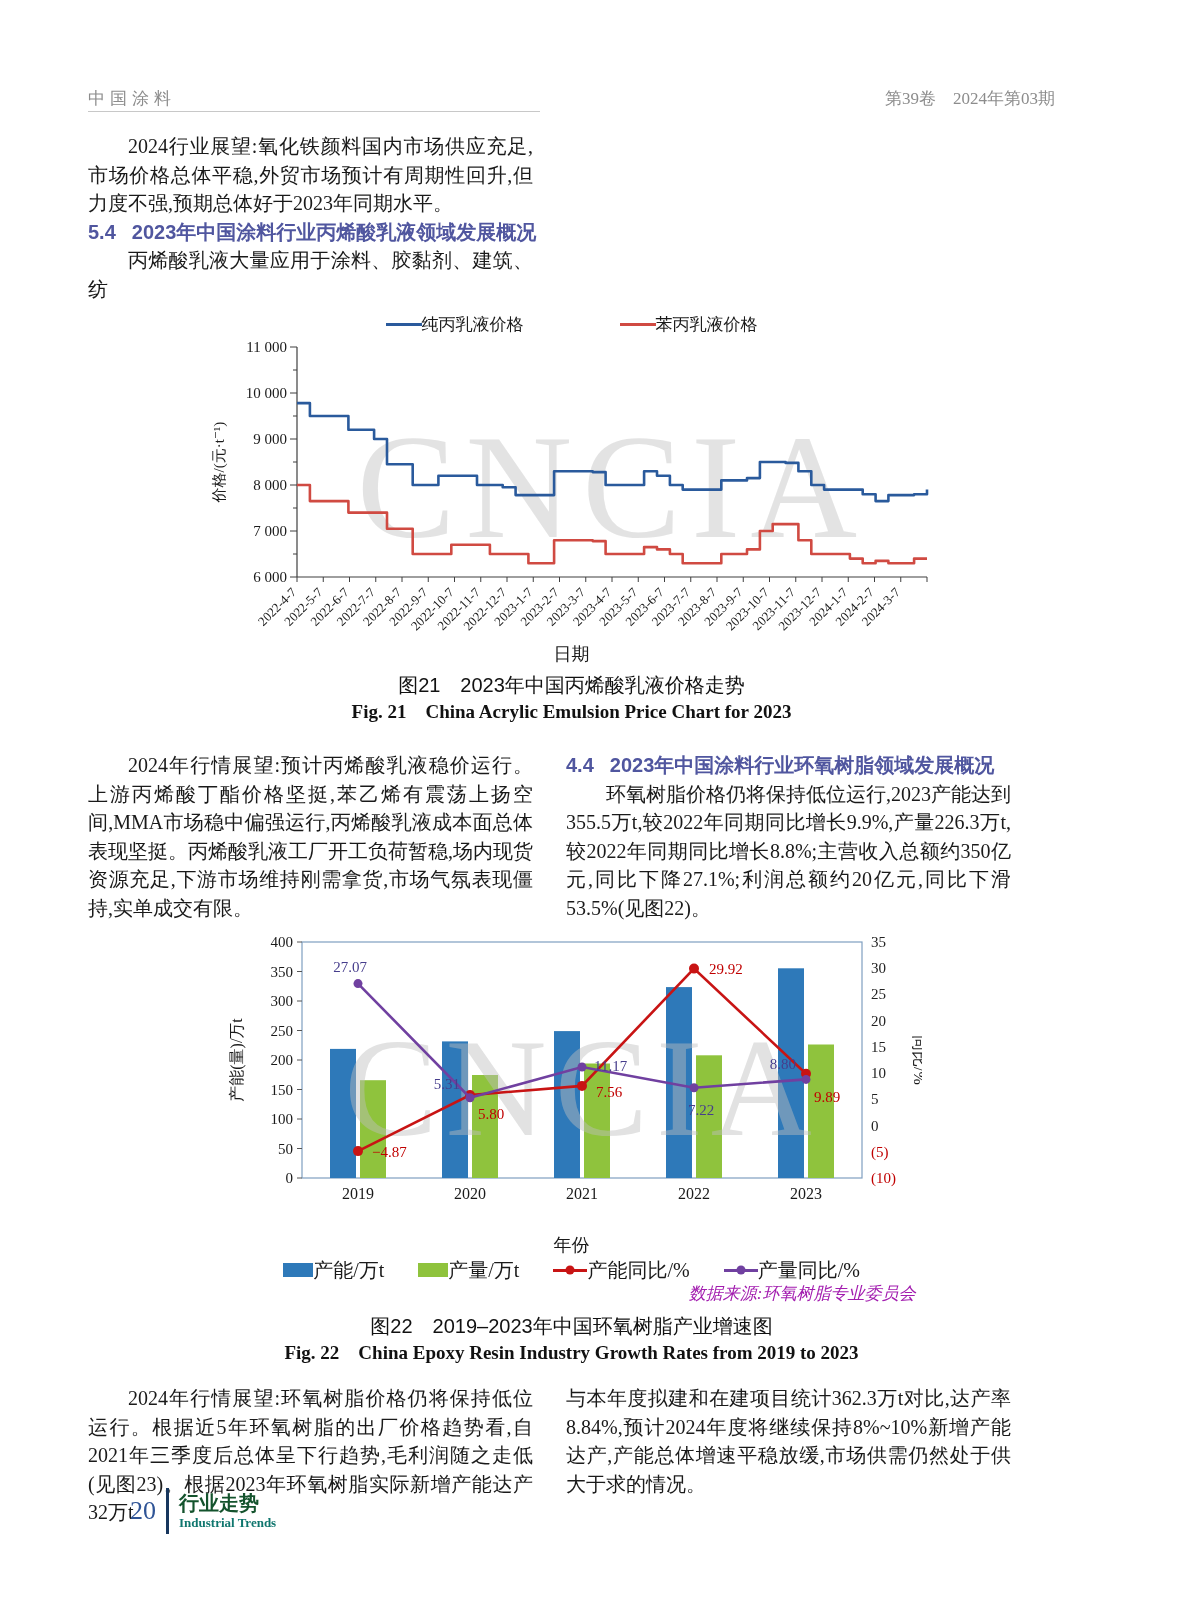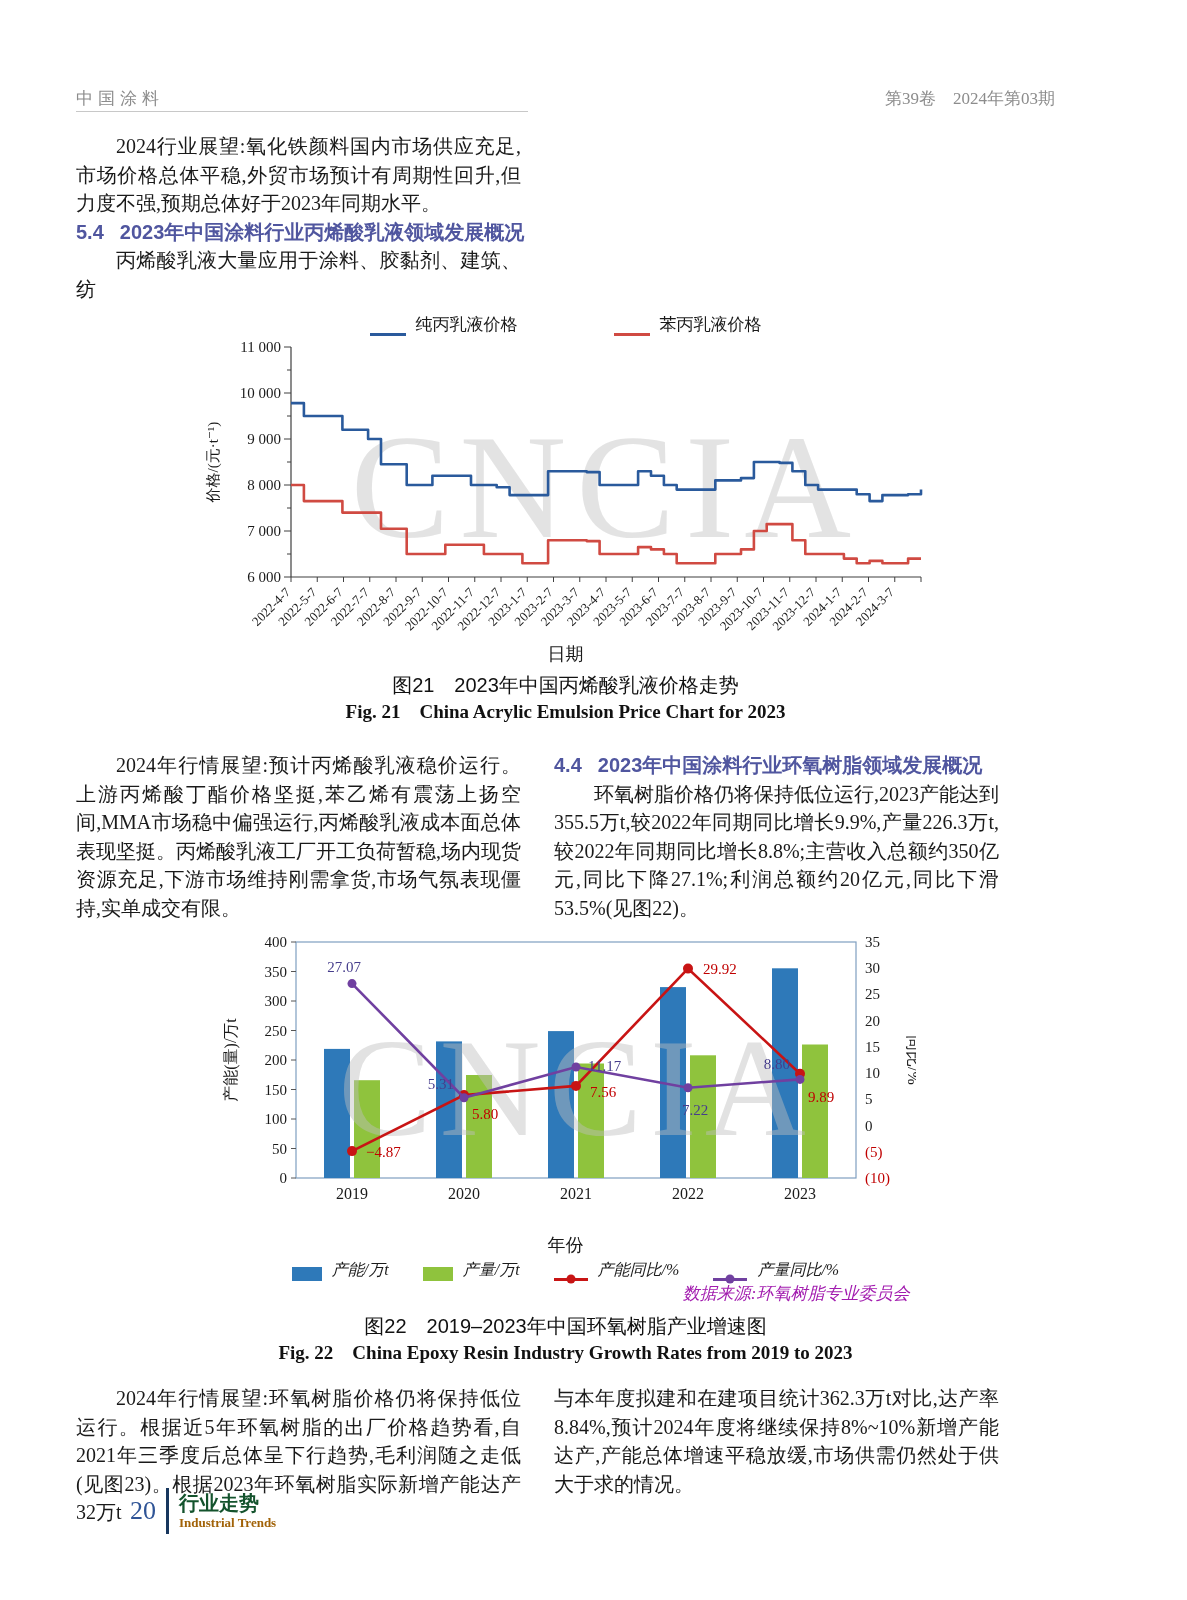--- a/index.html
+++ b/index.html
@@ -1,18 +1,18 @@
 <!DOCTYPE html>
 <html><head>
 <meta charset="utf-8">
 <style>
   html,body{margin:0;padding:0;background:#ffffff;}
   .page{position:relative;width:1187px;height:1600px;background:#fff;overflow:hidden;
         font-family:"Liberation Serif","DejaVu Serif",serif;color:#151515;}
-  .content{padding:84px 132px 0 61px;margin-left:15px;}
+  .content{padding:84px 132px 0 88px;}
 
   
   .hdr{position:relative;display:flex;justify-content:space-between;align-items:flex-end;
        font-size:17px;color:#8c8c8c;height:26px;}
   .hdr .journal{letter-spacing:5px;}
   .hdr .rule{position:absolute;left:0;top:27px;width:452px;height:1px;background:#c8c8c8;}
 
   
   .row{display:flex;gap:33px;}
   .col{width:445px;}
@@ -21,42 +21,42 @@
   .indent{text-indent:2em;}
   .sec-h{margin:0;font-size:20px;line-height:28.5px;font-weight:bold;color:#50569f;
          font-family:"Liberation Sans","DejaVu Sans",sans-serif;white-space:nowrap;}
   .sec-h .num{margin-right:16px;}
 
   
   .fig{text-align:center;}
   .fig1-wrap{width:740px;margin:6px auto 0 auto;}
   .fig2-wrap{width:700px;margin:8px auto 0 auto;}
   .legend1{display:flex;justify-content:center;gap:96px;align-items:center;height:22px;margin-bottom:2px;}
-  .leg-item{display:flex;align-items:flex-end;gap:10px;font-size:17px;color:#1a1a1a;}
+  .leg-item{display:flex;align-items:center;font-size:17px;color:#1a1a1a;}
   .legend-line{display:inline-block;width:36px;height:3px;background:currentColor;}
   .legend-rect{display:inline-block;width:30px;height:14px;background:currentColor;}
   .legend-linedot{display:inline-block;position:relative;width:34px;height:3px;background:currentColor;}
   .legend-linedot::after{content:"";position:absolute;left:50%;top:50%;transform:translate(-50%,-50%);
         width:9px;height:9px;border-radius:50%;background:currentColor;}
   .xlab{font-size:18px;color:#1a1a1a;line-height:22px;}
   .legend2{display:flex;justify-content:center;gap:34px;align-items:center;height:24px;margin-top:2px;}
-  .legend2 .leg-item{font-size:16px;font-style:italic;}
+  .legend2 .leg-item{font-size:20px;}
   .src-line{text-align:right;font-size:17px;font-style:italic;color:#a21caf;line-height:24px;
             padding-right:6px;font-family:"Liberation Serif","DejaVu Serif",serif;}
   .cap-cn{font-size:20px;font-weight:normal;line-height:28px;margin-top:6px;color:#111;
           font-family:"Liberation Sans","DejaVu Sans",sans-serif;}
   .cap-en{font-size:19px;font-weight:bold;line-height:26px;color:#111;}
 
   
   .footer{position:absolute;left:130px;top:1488px;display:flex;align-items:center;}
   .footer .pageno{font-size:26px;color:#2f5496;margin-right:10px;}
   .footer .fbar{width:3px;height:46px;background:#17365d;margin-right:10px;}
   .footer .fcn{font-size:20px;font-weight:bold;color:#14532d;line-height:24px;
                font-family:"Liberation Sans","DejaVu Sans",sans-serif;}
-  .footer .fen{font-size:13px;font-weight:bold;color:#a16207;line-height:16px;}
+  .footer .fen{font-size:13px;font-weight:bold;color:#0f766e;line-height:16px;}
 
   .mt1{margin-top:22px;align-items:center;}
   .mt2{margin-top:26px;}
   .mt3{margin-top:18px;}
 </style>
 </head>
 <body>
 
 <div class="page">
   <div class="content">

